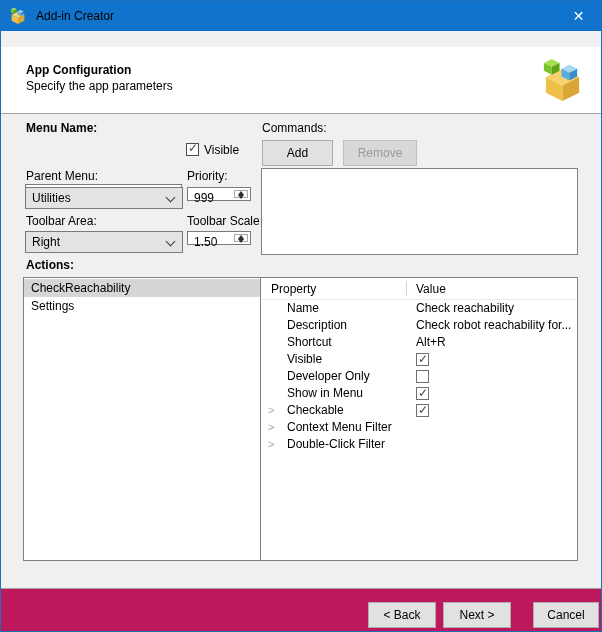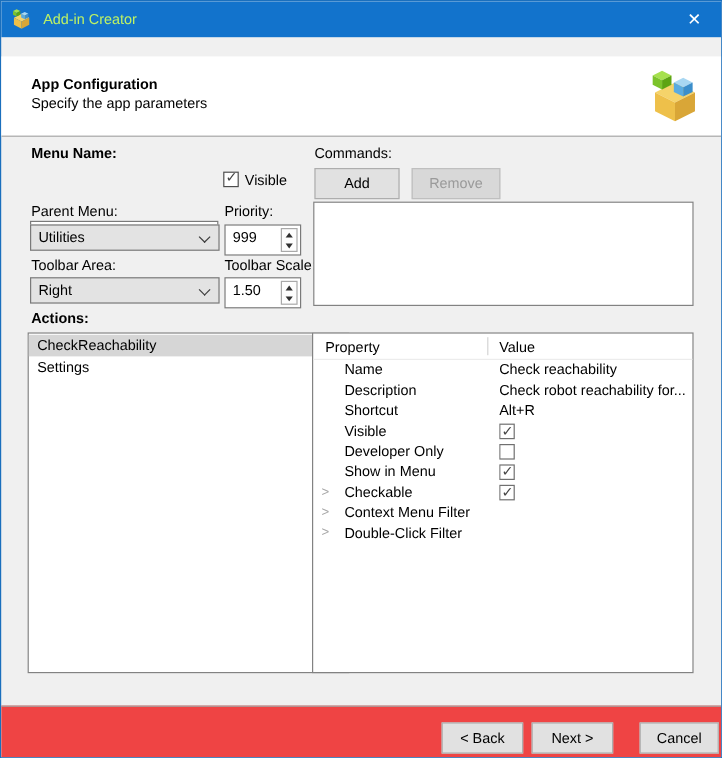--- a/index.html
+++ b/index.html
@@ -6,21 +6,21 @@
   *{box-sizing:border-box;}
   .window{
     position:relative;width:602px;height:632px;
     border:1px solid #1a6fbd;background:#f0f0f0;
     font-family:"Liberation Sans",sans-serif;font-size:12px;color:#000;
     overflow:hidden;
   }
   
   .titlebar{position:absolute;left:0;top:0;right:0;height:30px;background:#1273cc;display:flex;align-items:center;}
   .app-icon{margin-left:8px;width:18px;height:18px;flex:0 0 auto;}
-  .tb-title{color:#bef264;margin-left:9px;font-size:12px;}
+  .tb-title{color:#000000;margin-left:9px;font-size:12px;}
   .tb-close{position:absolute;right:0;top:0;width:45px;height:30px;display:flex;align-items:center;justify-content:center;color:#ffffff;font-size:14px;cursor:default;}
   
   .header{position:absolute;left:0;top:46px;right:0;height:67px;background:#ffffff;border-bottom:1px solid #a5a5a5;}
   .h-title{position:absolute;left:25px;top:16px;font-weight:bold;}
   .h-sub{position:absolute;left:25px;top:32px;}
   .header-icon{position:absolute;right:15px;top:10px;width:47px;height:47px;}
   
   .lbl{position:absolute;white-space:nowrap;}
   .bold{font-weight:bold;}
   .btn{position:absolute;height:22px;background:#e1e1e1;border:1px solid #adadad;
@@ -41,21 +41,21 @@
   #toolbar-area-label{left:25px;top:213px;}
   #toolbar-scale-label{left:186px;top:213px;}
   #actions-label{left:25px;top:257px;}
   #add-btn{left:261px;top:139px;width:71px;}
   #remove-btn{left:342px;top:139px;width:74px;}
   #commands-list{position:absolute;left:260px;top:167px;width:317px;height:87px;background:#fff;border:1px solid #828282;}
   .combo{position:absolute;width:158px;height:22px;background:#e3e3e3;border:1px solid #7a7a7a;display:flex;align-items:center;padding:0 6px;}
   #parent-combo{left:24px;top:186px;}
   #area-combo{left:24px;top:230px;}
   .chev{position:absolute;right:8px;top:6px;width:7px;height:7px;border-right:1.5px solid #3b3b3b;border-bottom:1.5px solid #3b3b3b;transform:rotate(45deg);}
-  .spin{position:absolute;width:64px;height:26px;background:#fff;border:1px solid #7a7a7a;}
+  .spin{position:absolute;width:64px;height:14px;background:#fff;border:1px solid #7a7a7a;}
   .spin .val{position:absolute;left:6px;top:3px;}
   .spin .btns{position:absolute;right:2px;top:2px;bottom:2px;width:14px;border:1px solid #a9a9a9;background:#fdfdfd;display:flex;flex-direction:column;}
   .sbtn{flex:1;display:flex;align-items:center;justify-content:center;}
   .tri-up{width:0;height:0;border-left:3.5px solid transparent;border-right:3.5px solid transparent;border-bottom:4px solid #2f2f2f;}
   .tri-down{width:0;height:0;border-left:3.5px solid transparent;border-right:3.5px solid transparent;border-top:4px solid #2f2f2f;}
   #priority-spin{left:186px;top:186px;}
   #scale-spin{left:186px;top:230px;}
   
   #actions-list{position:absolute;left:22px;top:276px;width:268px;height:284px;background:#fff;border:1px solid #828282;padding-top:1px;}
   .list-item{height:18px;line-height:18px;padding-left:7px;white-space:nowrap;}
@@ -65,21 +65,21 @@
   .pg-header{position:relative;height:22px;border-bottom:1px solid #ececec;}
   .pg-header::after{content:"";position:absolute;left:145px;top:3px;bottom:3px;width:1px;background:#d4d4d4;}
   .pg-h-prop{position:absolute;left:10px;top:4px;}
   .pg-h-val{position:absolute;left:155px;top:4px;}
   .prop-row{position:relative;height:17px;line-height:17px;}
   .prop-chevron{position:absolute;left:7px;top:0;color:#a3a3a3;font-size:11px;}
   .prop-name{position:absolute;left:26px;white-space:nowrap;}
   .prop-value{position:absolute;left:155px;right:2px;white-space:nowrap;overflow:hidden;}
   .prop-value .cb{position:relative;top:2px;border-color:#707070;}
   
-  .footer{position:absolute;left:0;right:0;bottom:0;height:43px;border-top:1px solid #a5a5a5;background:#ef4444;}
+  .footer{position:absolute;left:0;right:0;bottom:0;height:43px;border-top:1px solid #a5a5a5;background:#be185d;}
   #back-btn{left:367px;top:13px;width:68px;}
   #next-btn{left:442px;top:13px;width:68px;}
   #cancel-btn{left:532px;top:13px;width:66px;}
 </style>
 </head>
 <body>
 
 <svg width="0" height="0" style="position:absolute">
   <defs>
     <g id="cubes-glyph">

